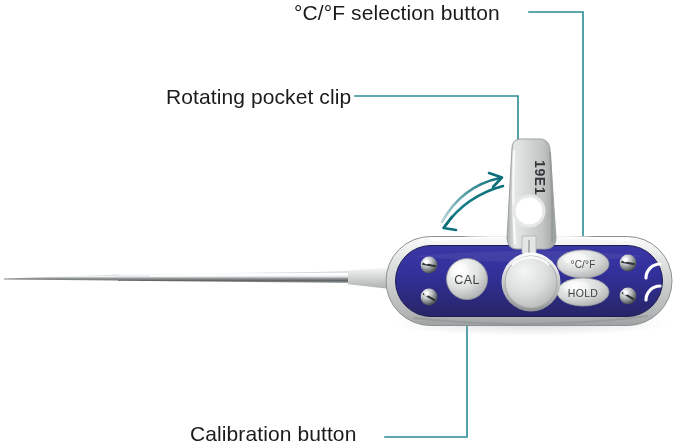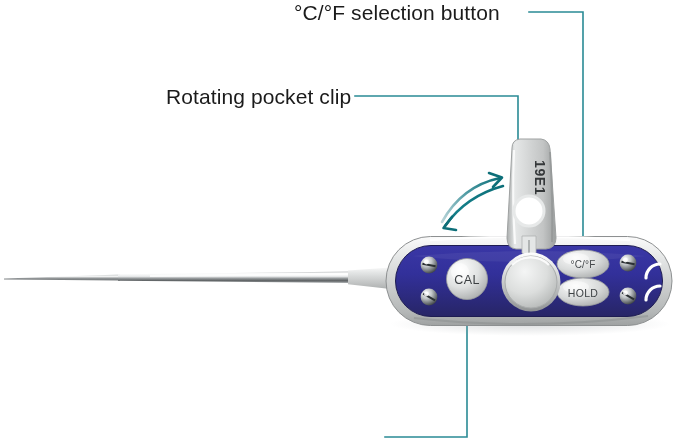--- a/index.html
+++ b/index.html
@@ -33,20 +33,21 @@
 </style>
 </head>
 <body>
 
 <div id="stage">
 
   <div class="callout" id="label-cf">°C/°F selection button</div>
 
   <div class="callout" id="label-clip">Rotating pocket clip</div>
 
+  <div class="callout" id="label-cal">Calibration button</div>
 
   <svg id="art" viewBox="0 0 679 447">
     <defs>
 
       <linearGradient id="probeGrad" x1="0" y1="0" x2="0" y2="1">
         <stop offset="0%" stop-color="#b9bcbe"></stop>
         <stop offset="18%" stop-color="#fdfdfd"></stop>
         <stop offset="42%" stop-color="#e9ebec"></stop>
         <stop offset="62%" stop-color="#8e9294"></stop>
         <stop offset="80%" stop-color="#5e6264"></stop>

